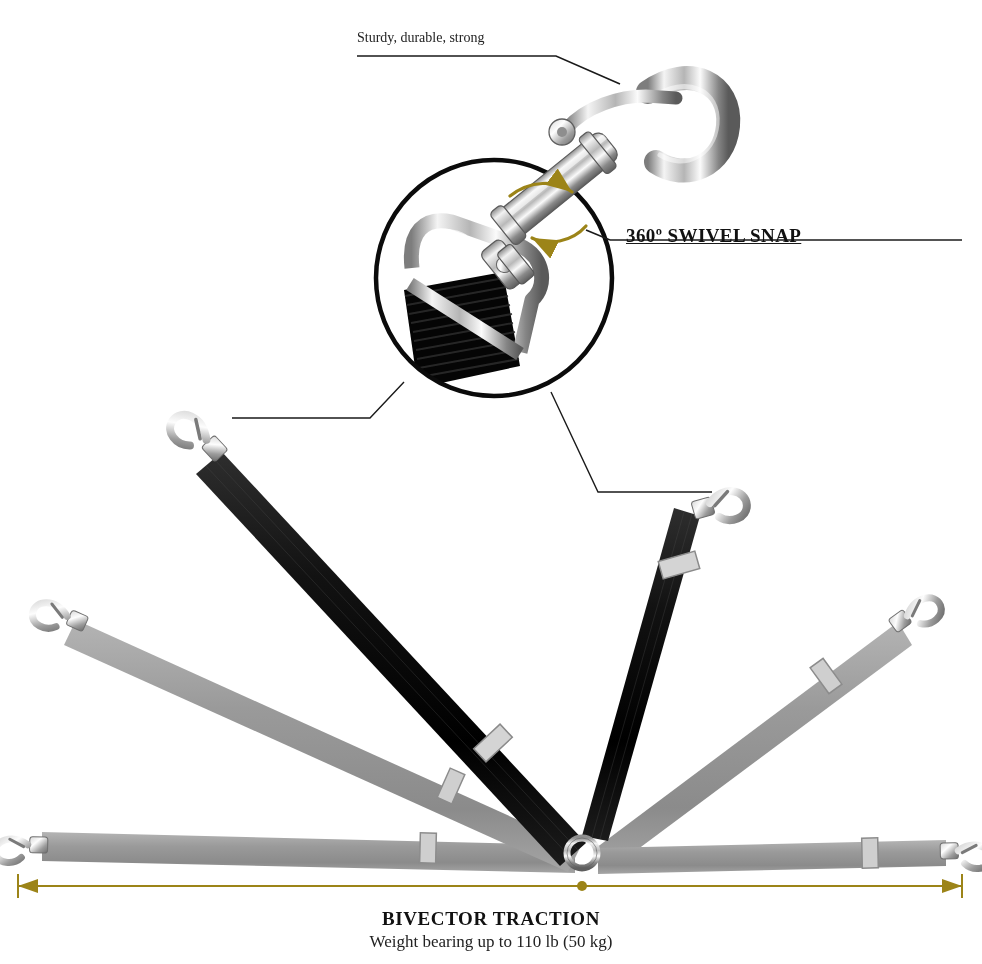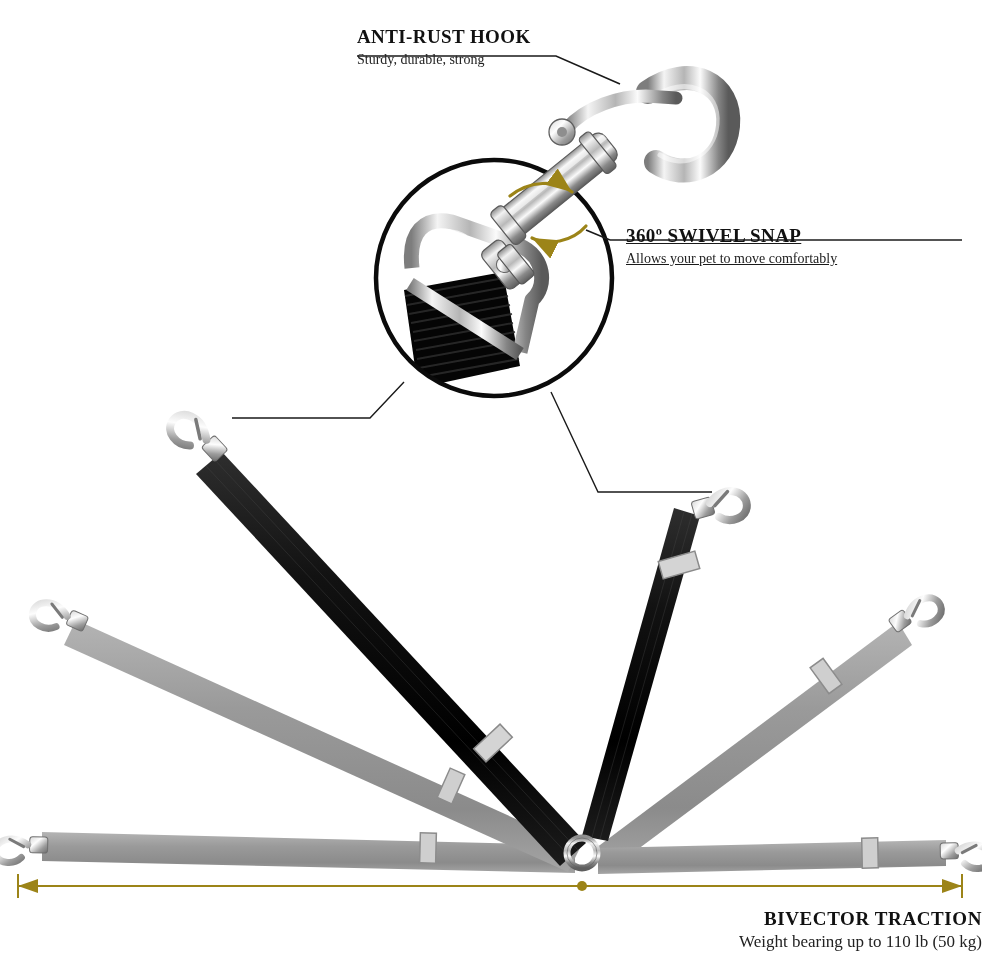--- a/index.html
+++ b/index.html
@@ -51,21 +51,21 @@
     left: 626px;
     top: 225px;
     text-decoration: underline;
   }
 
   .bottom-caption {
     position: absolute;
     left: 0;
     right: 0;
     top: 908px;
-    text-align: right;
+    text-align: center;
   }
   .bottom-caption .title {
     font-family: "Liberation Serif", serif;
     font-weight: bold;
     font-size: 19px;
     letter-spacing: 0.6px;
     color: #111111;
   }
   .bottom-caption .subtitle {
     font-family: "Liberation Serif", serif;
@@ -280,27 +280,25 @@
       <line x1="18" y1="886" x2="962" y2="886" stroke="#9c8418" stroke-width="2"></line>
       <path d="M18,886 L38,879 L38,893 Z" fill="#9c8418"></path>
       <path d="M962,886 L942,879 L942,893 Z" fill="#9c8418"></path>
       <line x1="18" y1="874" x2="18" y2="898" stroke="#9c8418" stroke-width="2"></line>
       <line x1="962" y1="874" x2="962" y2="898" stroke="#9c8418" stroke-width="2"></line>
       <circle cx="582" cy="886" r="5" fill="#9c8418"></circle>
     </g>
   </svg>
 
   <div class="callout" id="callout-hook">
-    <div class="title">ANTI-RUST HOOK</div>
     <div class="subtitle">Sturdy, durable, strong</div>
   </div>
 
   <div class="callout" id="callout-swivel">
     <div class="title">360º SWIVEL SNAP</div>
-    <div class="subtitle">Allows your pet to move comfortably</div>
   </div>
 
   <div class="bottom-caption">
     <div class="title">BIVECTOR TRACTION</div>
     <div class="subtitle">Weight bearing up to 110 lb (50 kg)</div>
   </div>
 
 </div>
 
 </body></html>

